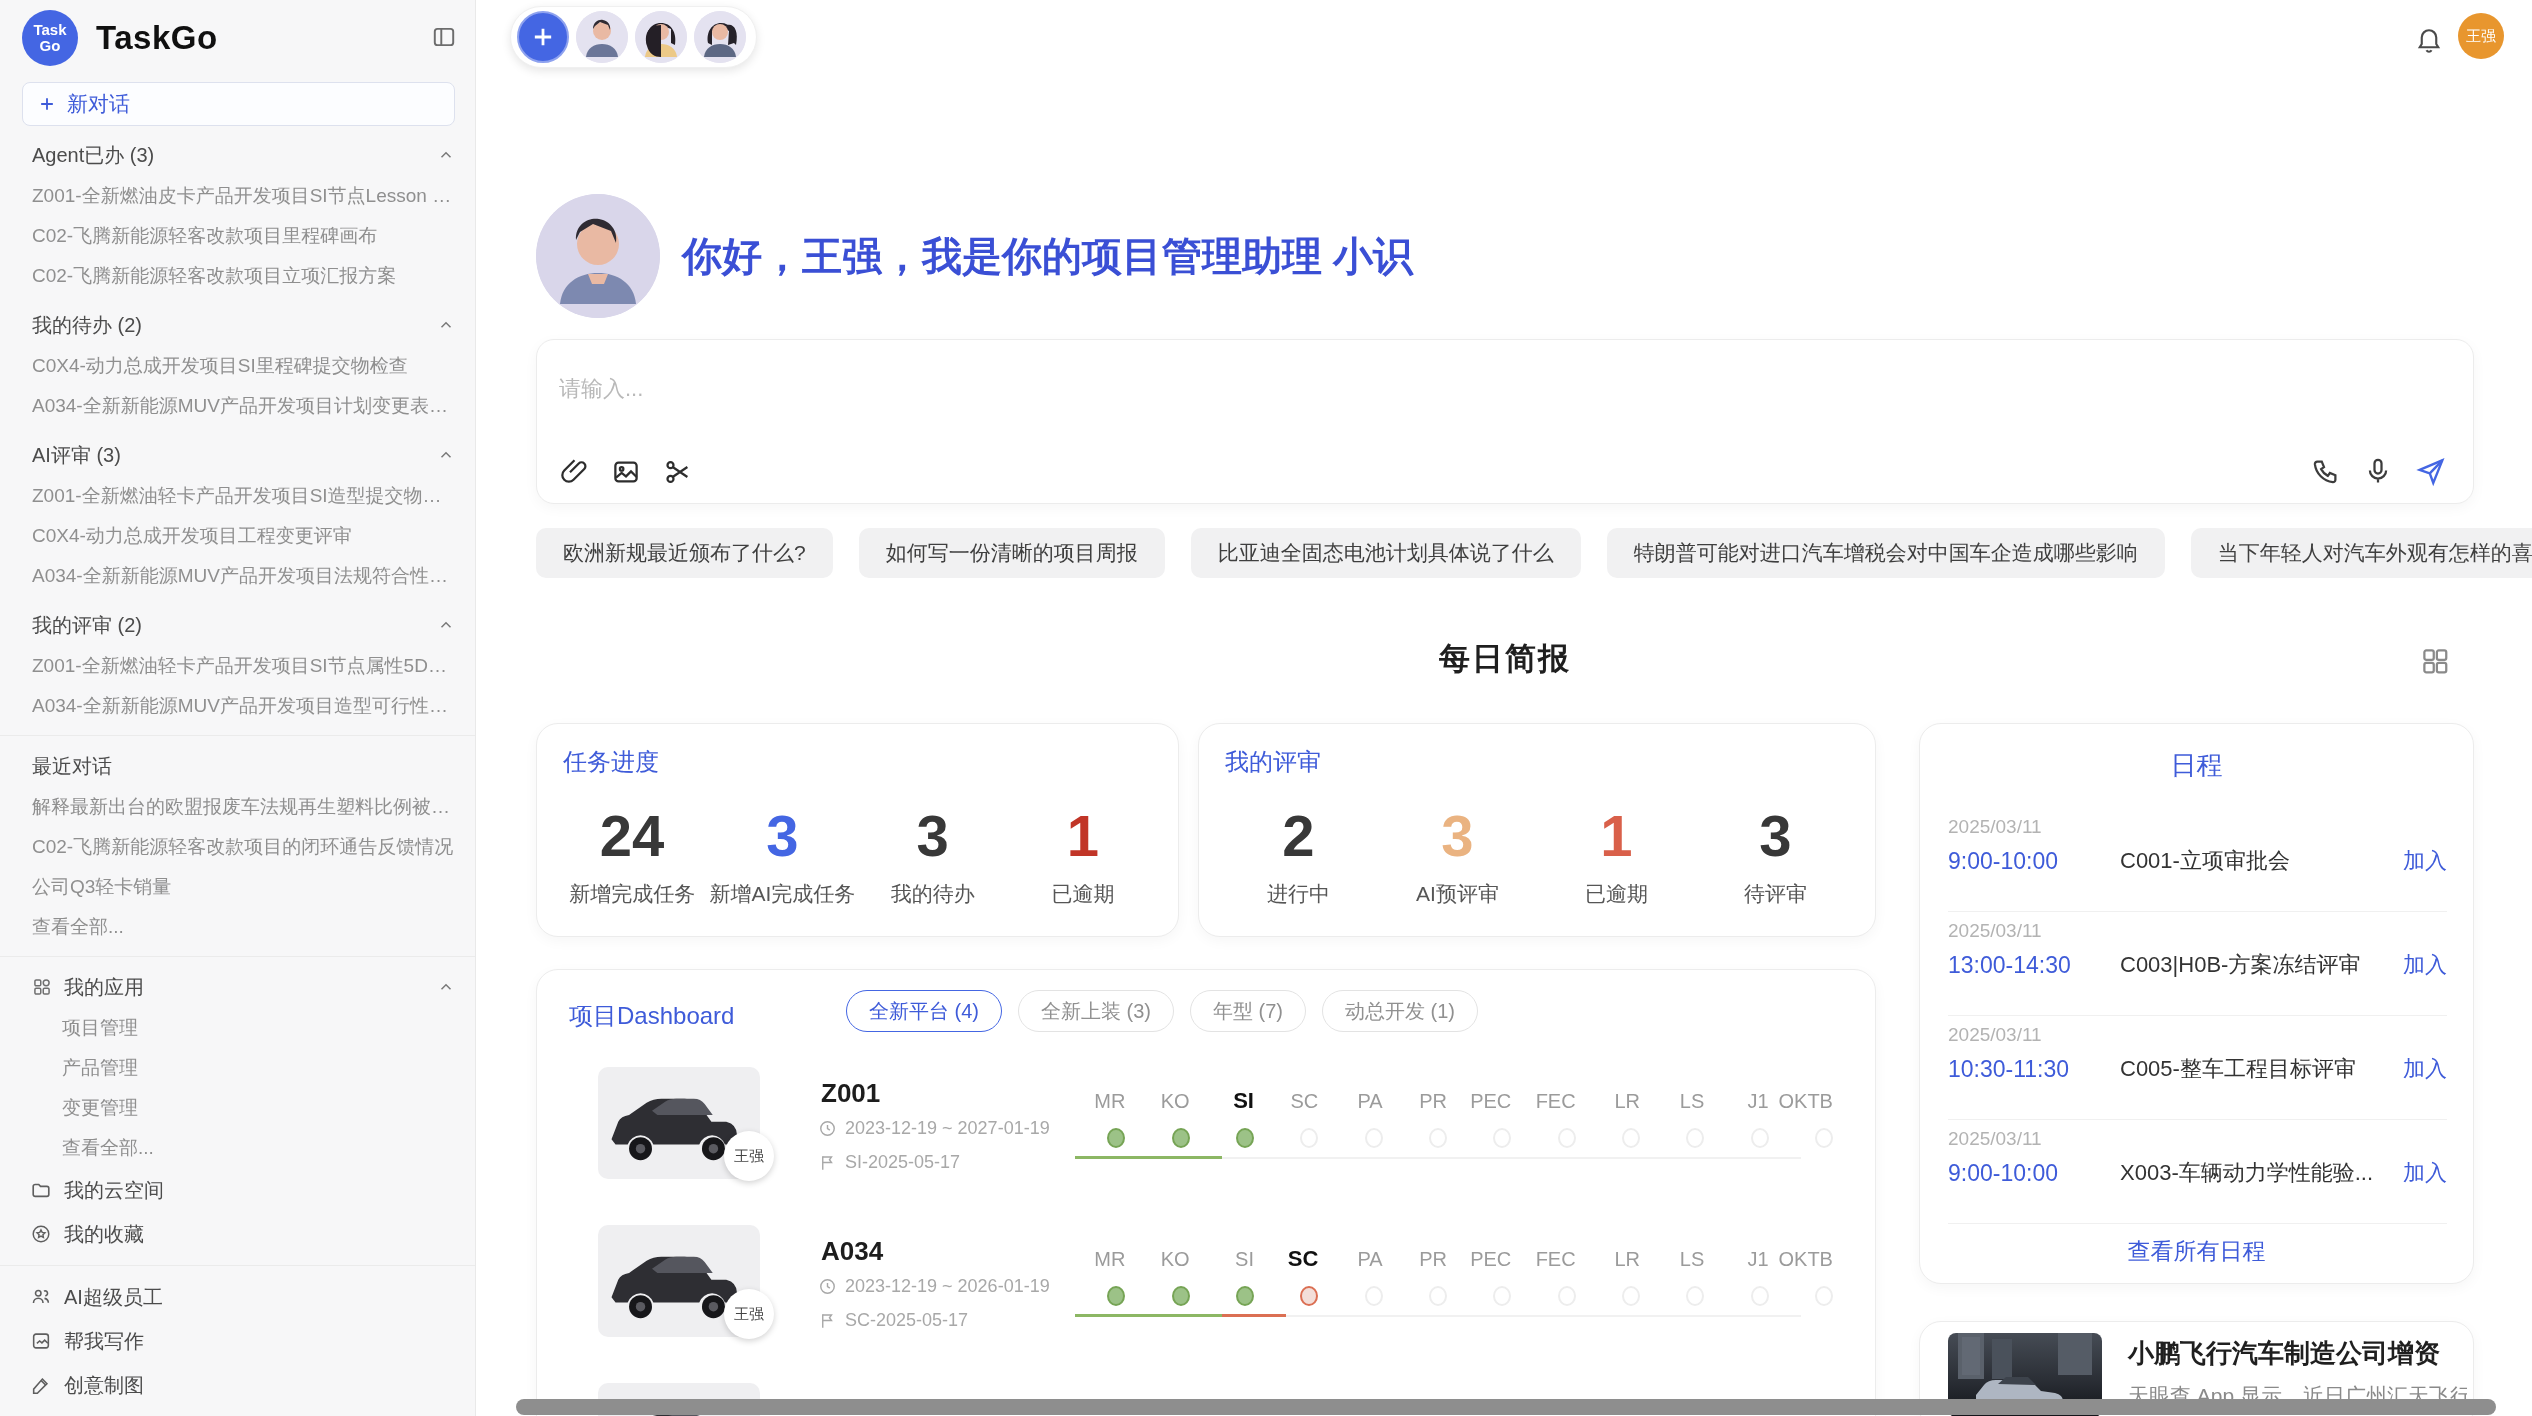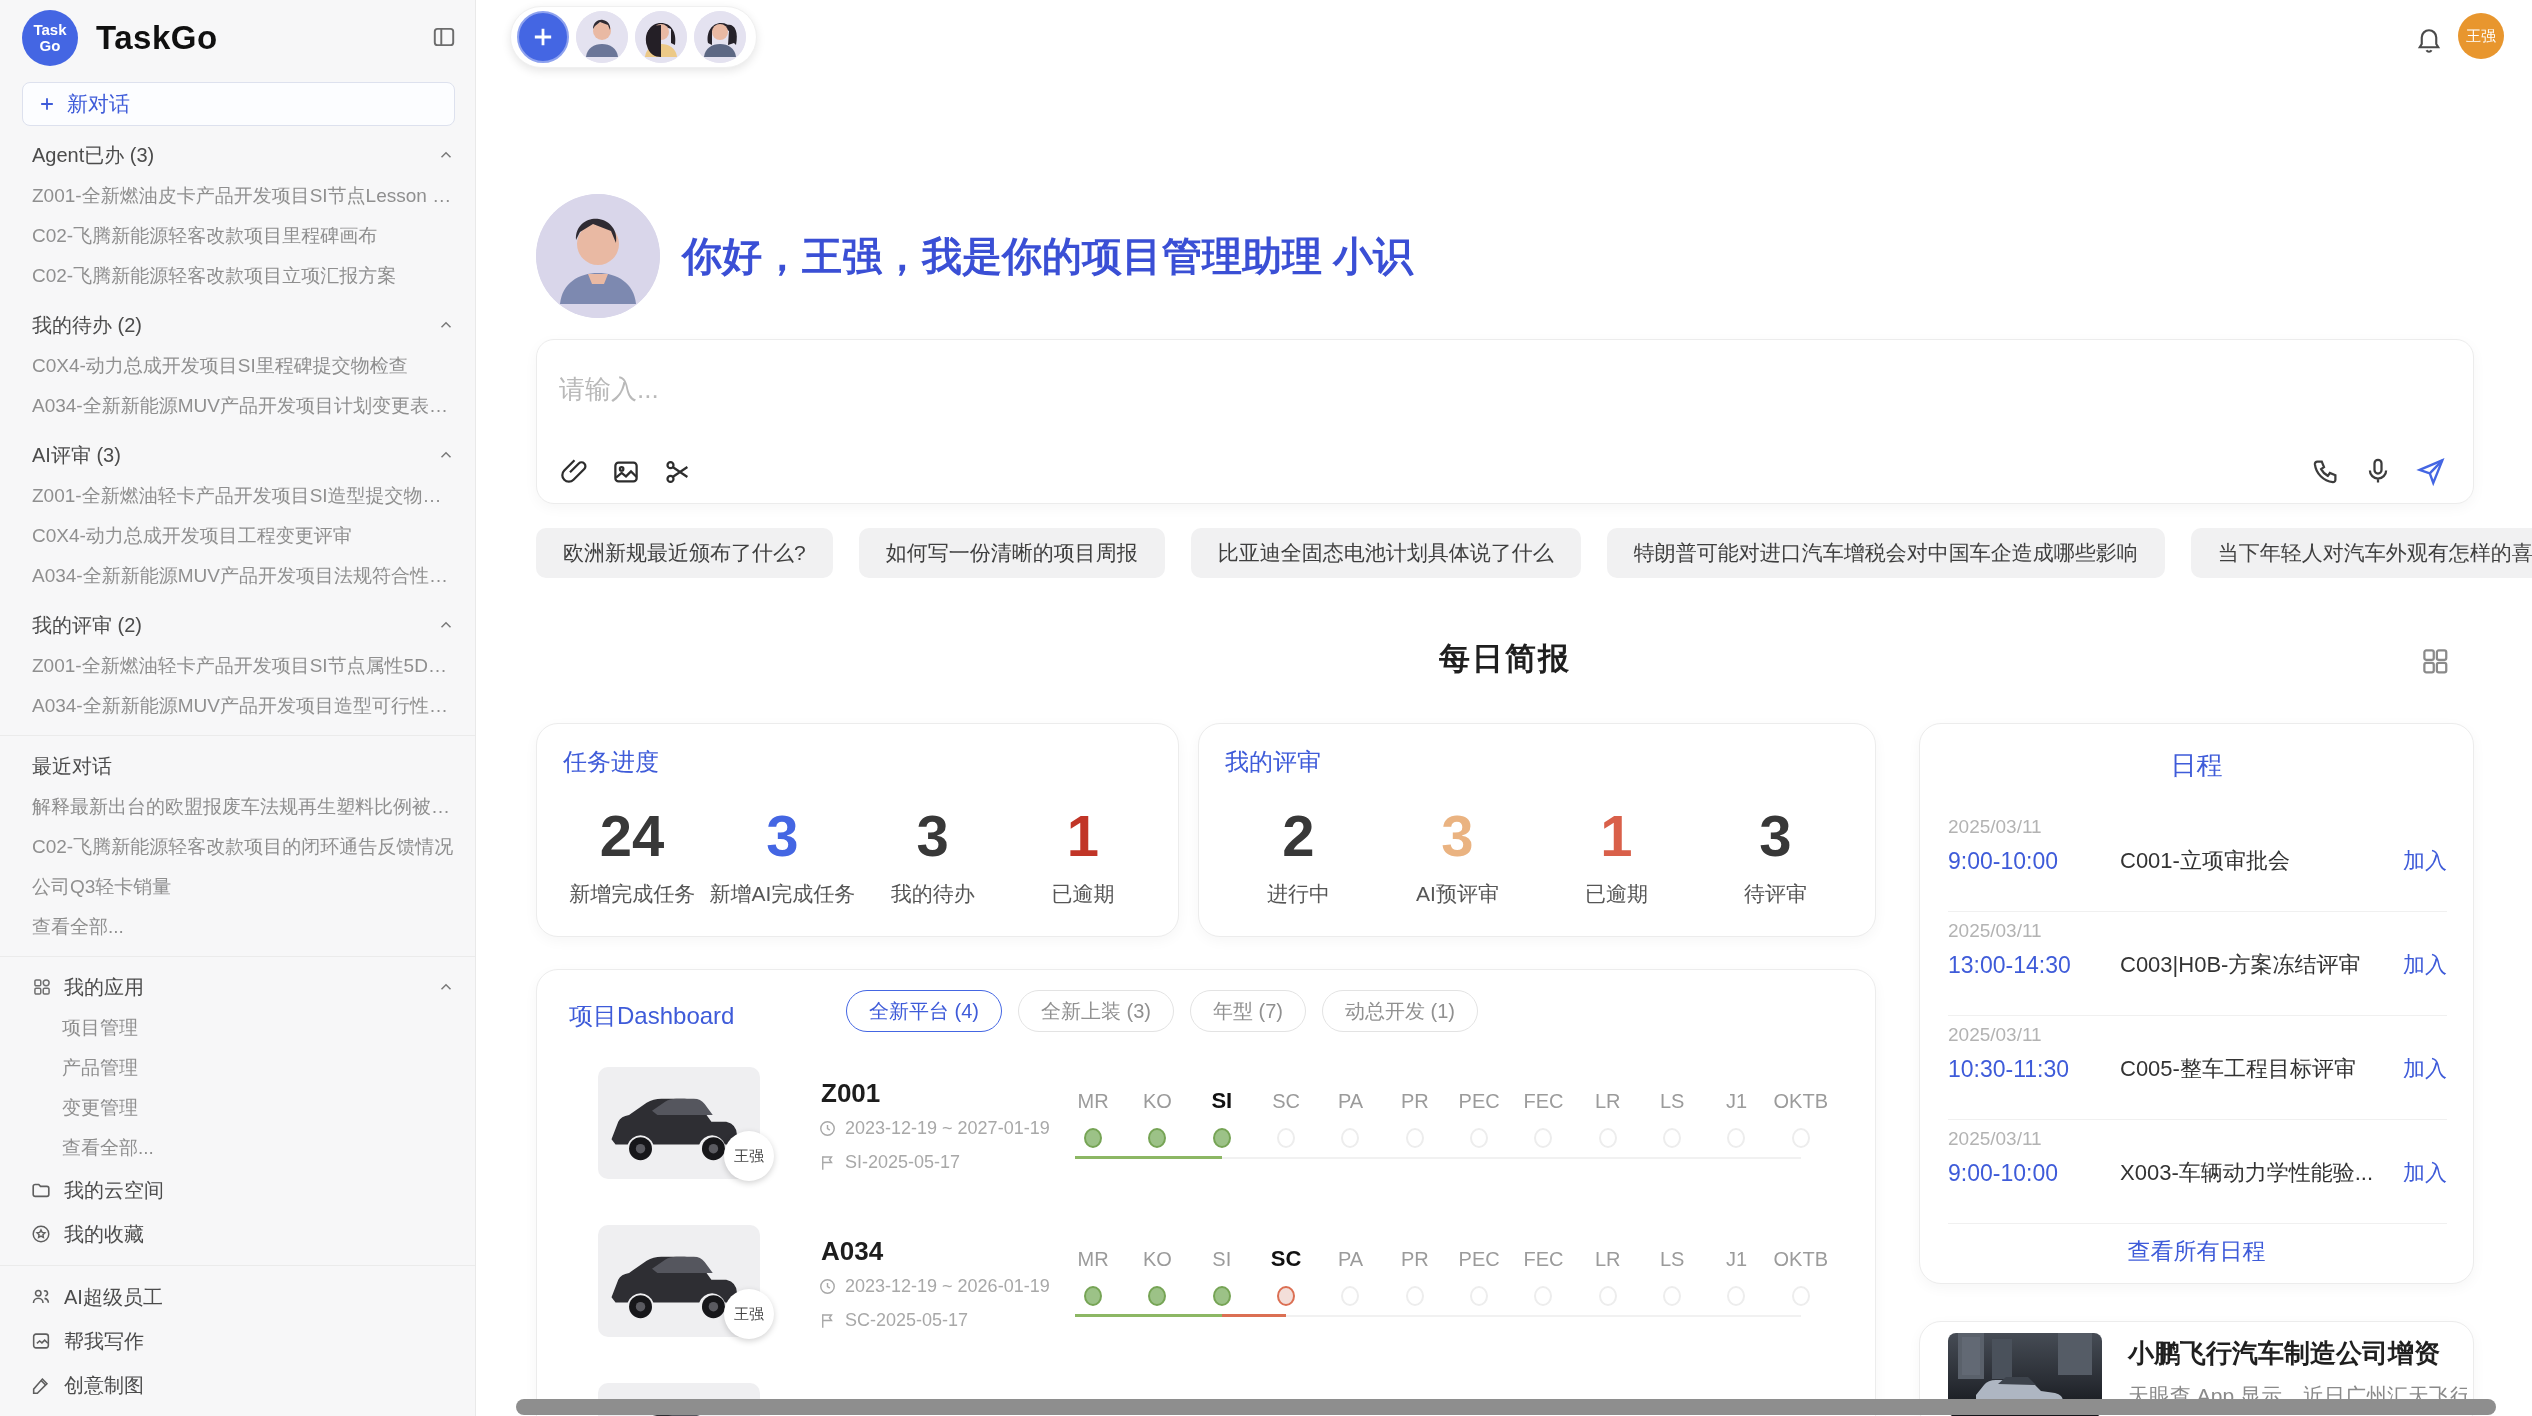--- a/index.html
+++ b/index.html
@@ -37,21 +37,21 @@
   .plus-circle{width:52px;height:52px;border-radius:50%;background:var(--accent);color:#fff;display:flex;align-items:center;justify-content:center;cursor:pointer;border:2px solid #8ea2ef;}
   .avatar{width:52px;height:52px;border-radius:50%;overflow:hidden;background:#e4e2f0;cursor:pointer;}
   .bell{position:absolute;right:88px;top:24px;color:#4a4a4a;cursor:pointer;}
   .user-chip{position:absolute;right:28px;top:13px;width:46px;height:46px;border-radius:50%;background:#e8962e;color:#fff;font-size:15px;display:flex;align-items:center;justify-content:center;cursor:pointer;}
 
   .hero{position:absolute;left:60px;top:194px;display:flex;align-items:center;}
   .hero-avatar{width:124px;height:124px;border-radius:50%;overflow:hidden;background:#d9d6ea;flex:0 0 auto;}
   .hero-text{margin-left:22px;font-size:40px;font-weight:700;color:#3a4fd5;}
 
   .ask-card{position:absolute;left:60px;top:339px;width:1938px;height:165px;border:1px solid #ececec;border-radius:18px;background:#fff;box-shadow:0 4px 14px rgba(0,0,0,.04);}
-  .ask-input{position:absolute;left:22px;top:18px;right:260px;height:62px;border:none;outline:none;font-size:26px;color:#14532d;font-family:inherit;background:transparent;}
+  .ask-input{position:absolute;left:22px;top:18px;right:260px;height:62px;border:none;outline:none;font-size:22px;color:#14532d;font-family:inherit;background:transparent;}
   .ask-input::placeholder{color:#b9b9b9;}
   .ask-tools{position:absolute;left:22px;bottom:16px;display:flex;gap:22px;color:#2d2d2d;}
   .ask-right{position:absolute;right:26px;bottom:16px;display:flex;gap:22px;align-items:center;color:#3c3c3c;}
   .tool{cursor:pointer;}
   .send{color:var(--accent);}
 
   .chips{position:absolute;left:60px;top:528px;display:flex;gap:26px;}
   .chip{height:50px;border-radius:10px;background:#f1f1f2;display:flex;align-items:center;padding:0 27px;font-size:21px;color:#3f3f3f;white-space:nowrap;cursor:pointer;}
 
   .brief-title{position:absolute;left:60px;top:638px;width:1938px;text-align:center;font-size:31px;font-weight:700;color:#1f1f1f;letter-spacing:2px;}
@@ -70,21 +70,21 @@
   .tab{height:42px;border-radius:21px;border:1px solid #e3e3e3;color:#909090;font-size:20px;display:flex;align-items:center;padding:0 22px;background:#fff;cursor:pointer;white-space:nowrap;}
   .tab.active{border:1.5px solid var(--accent);color:var(--accent-text);}
   .proj-row{position:absolute;left:0;width:1340px;height:158px;}
   .car-thumb{position:absolute;left:61px;top:7px;width:162px;height:112px;border-radius:10px;background:#efeff1;overflow:hidden;}
   .owner-badge{position:absolute;left:187px;top:71px;width:50px;height:50px;border-radius:50%;background:#fff;box-shadow:0 2px 6px rgba(0,0,0,.18);display:flex;align-items:center;justify-content:center;font-size:15px;color:#444;}
   .proj-title{position:absolute;left:284px;top:18px;font-size:26px;font-weight:700;color:#1d1d1d;}
   .proj-meta{position:absolute;left:281px;display:flex;align-items:center;gap:8px;color:#a8a8a8;font-size:18px;}
   .proj-meta.m1{top:58px;} .proj-meta.m2{top:92px;}
   .ms-strip{position:absolute;left:524px;top:0;width:772px;height:158px;}
   .ms-stops{position:absolute;left:0;top:0;width:772px;display:flex;}
-  .ms-stop{width:64.33px;display:flex;flex-direction:column;align-items:center;}
+  .ms-stop{width:64.33px;display:flex;flex-direction:column;align-items:flex-end;}
   .ms-label{margin-top:26px;height:30px;line-height:30px;font-size:20px;color:#9b9b9b;}
   .ms-label.current{font-size:22px;font-weight:700;color:#111;}
   .ms-dot{margin-top:12px;width:18px;height:20px;border-radius:50%;background:#fff;border:2px solid #ededed;}
   .ms-dot.done{background:var(--green-fill);border-color:var(--green);}
   .ms-dot.late{background:#f3ded9;border-color:var(--overdue);}
   .ms-line{position:absolute;height:2px;background:#f1f1f1;top:97px;}
   .ms-line.g{height:3px;background:#8cb764;top:96px;}
   .ms-line.r{height:3px;background:var(--overdue);top:96px;}
 
   .sched-card{position:absolute;left:1443px;top:723px;width:555px;height:561px;background:#fff;border:1px solid #ececec;border-radius:22px;box-shadow:0 4px 14px rgba(0,0,0,.04);}

